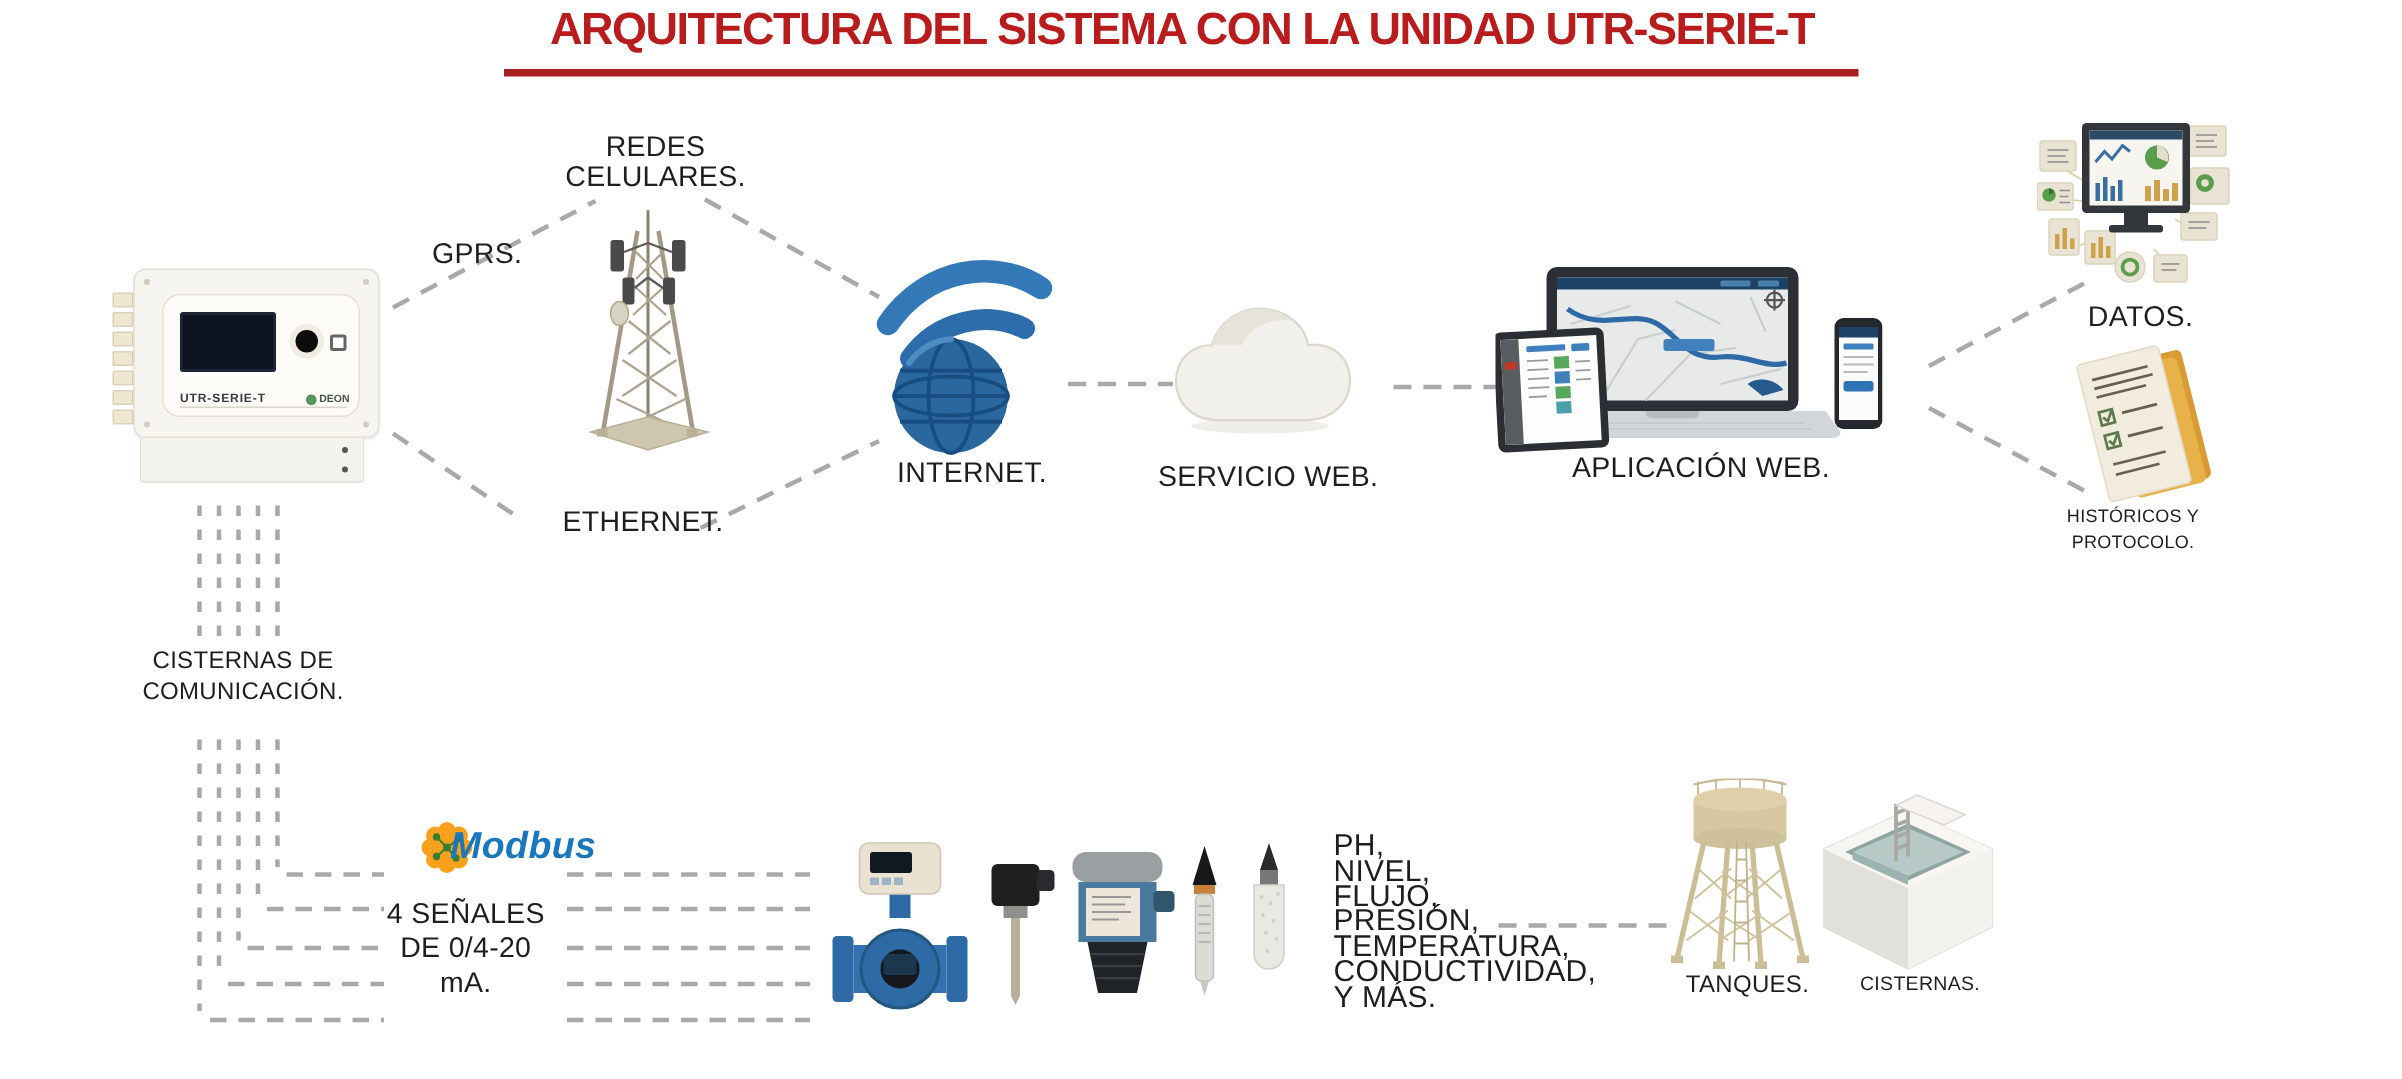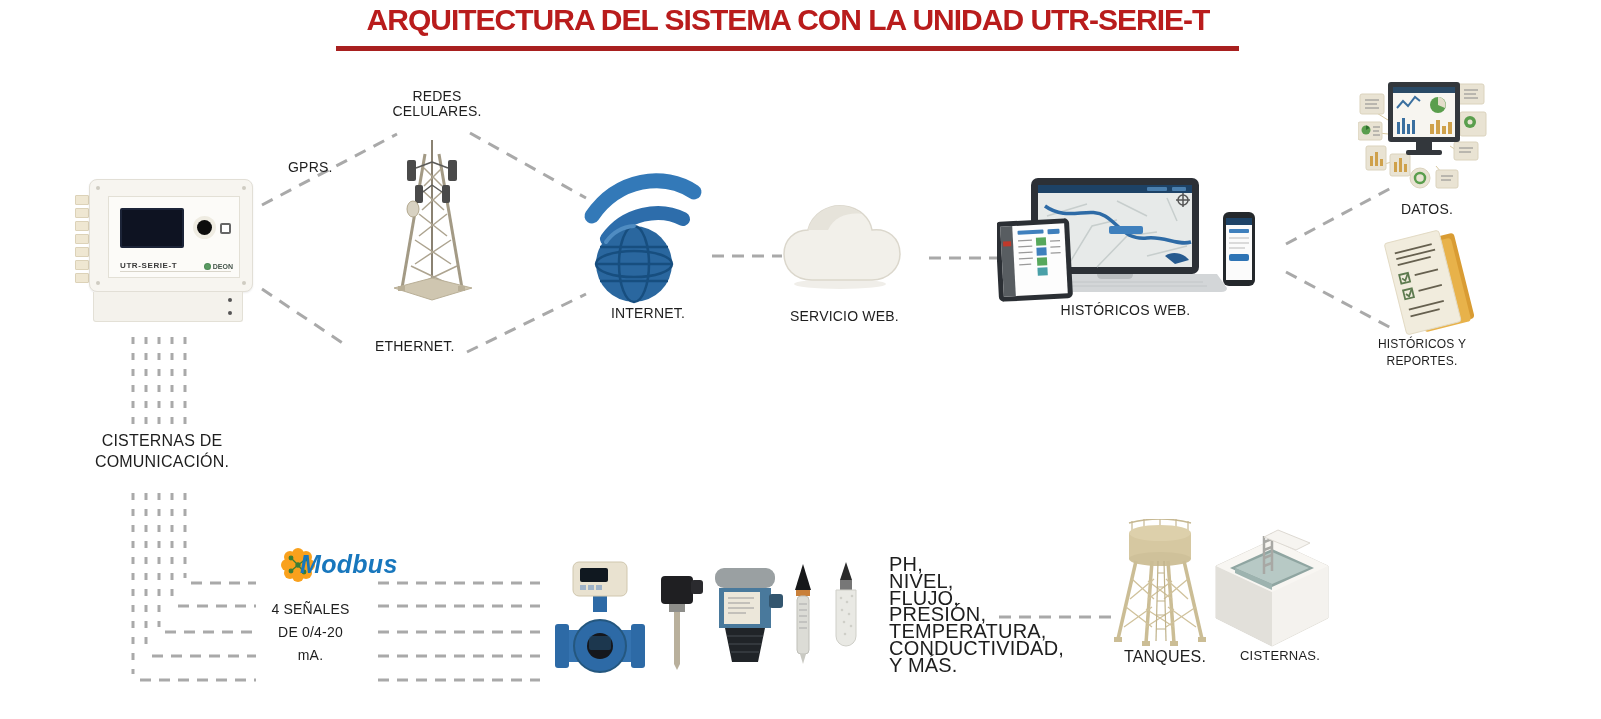--- a/index.html
+++ b/index.html
@@ -13,32 +13,32 @@
 
   
   svg.connectors { position:absolute; left:0; top:0; }
   .connectors path { stroke:#a9a9a9; stroke-width:3; fill:none; }
   .diag path  { stroke-dasharray:12 9; }
   .horiz path { stroke-dasharray:12 8; }
   .bus-v path { stroke-dasharray:7 9; }
   .bus-h path { stroke-dasharray:11 8; }
 
   
-  .lbl { position:absolute; font-size:14px; line-height:1.06; letter-spacing:.2px; color:#1e1e1e; white-space:nowrap; }
+  .lbl { position:absolute; font-size:19px; line-height:1.06; letter-spacing:.2px; color:#1e1e1e; white-space:nowrap; }
   .ctr { text-align:center; }
   .abs { position:absolute; }
 
   
   .utr { position:absolute; left:75px; top:179px; width:178px; height:144px; }
   .utr-pins { position:absolute; left:0; top:16px; width:14px; display:flex; flex-direction:column; gap:3px; }
   .utr-pins i { display:block; height:10px; background:#efe7d2; border:1px solid #dcd2b8; border-radius:1px; }
   .utr-body { position:absolute; left:14px; top:0; width:164px; height:113px; background:#f7f5f0;
               border:1px solid #e2dfd6; border-radius:8px; box-shadow:0 1px 2px rgba(0,0,0,.08); }
   .utr-panel { position:absolute; left:18px; top:16px; width:132px; height:82px; background:#fcfbf8;
-               border:1px solid #e3e0d6; border-radius:0; }
+               border:1px solid #e3e0d6; border-radius:12px; }
   .sc { position:absolute; width:4px; height:4px; border-radius:50%; background:#cfccc2; }
   .utr-screen { position:absolute; left:11px; top:11px; width:64px; height:40px; background:#0e1322;
                 border:2px solid #1c2438; border-radius:2px; }
   .utr-btn { position:absolute; left:88px; top:23px; width:15px; height:15px; background:#0c0c0c;
              border-radius:50%; box-shadow:0 0 0 4px #efece2; }
   .utr-usb { position:absolute; right:8px; top:26px; width:11px; height:11px; border:2px solid #666;
              border-radius:2px; background:#fff; }
   .utr-model { position:absolute; left:11px; bottom:7px; font-size:8px; font-weight:bold; letter-spacing:.6px; color:#3a3a3a; }
   .utr-brand { position:absolute; right:6px; bottom:7px; font-size:7px; font-weight:bold; color:#44544a;
                display:flex; align-items:center; gap:2px; }
@@ -442,25 +442,25 @@
   </svg>
 
   <div class="lbl" style="left:288px;top:160px">GPRS.</div>
   <div class="lbl ctr" style="left:352px;top:89px;width:170px">
     <div>REDES</div>
     <div>CELULARES.</div>
   </div>
   <div class="lbl" style="left:375px;top:339px">ETHERNET.</div>
   <div class="lbl ctr" style="left:592px;top:306px;width:112px">INTERNET.</div>
   <div class="lbl ctr" style="left:772px;top:309px;width:145px">SERVICIO WEB.</div>
-  <div class="lbl ctr" style="left:1048px;top:303px;width:155px">HISTÓRICOS WEB.</div>
+  <div class="lbl ctr" style="left:1048px;top:303px;width:155px">APLICACIÓN WEB.</div>
   <div class="lbl ctr" style="left:1383px;top:202px;width:88px">DATOS.</div>
   <div class="lbl ctr" style="left:1352px;top:336px;width:140px;font-size:12px;line-height:17px">
     <div>HISTÓRICOS Y</div>
-    <div>REPORTES.</div>
+    <div>PROTOCOLO.</div>
   </div>
   <div class="lbl ctr" style="left:82px;top:430px;width:160px;font-size:16px;line-height:21px">
     <div>CISTERNAS DE</div>
     <div>COMUNICACIÓN.</div>
   </div>
   <div class="lbl ctr" style="left:248px;top:598px;width:125px;line-height:23px">
     <div>4 SEÑALES</div>
     <div>DE 0/4-20</div>
     <div>mA.</div>
   </div>

